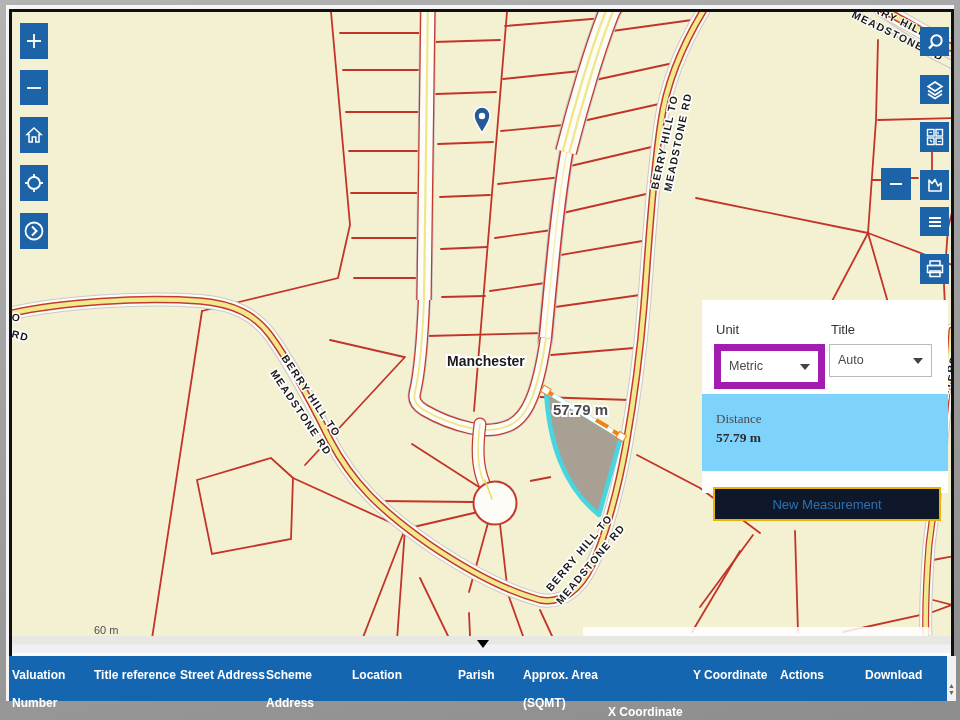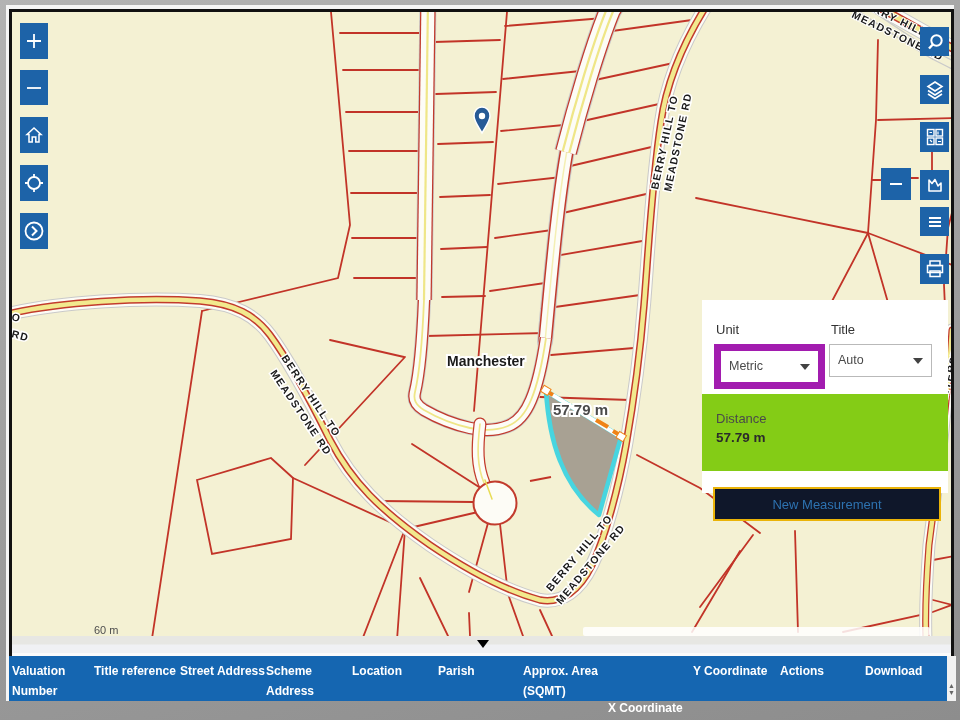--- a/index.html
+++ b/index.html
@@ -8,21 +8,21 @@
        font-family:"Liberation Sans", sans-serif;}
   #frame-white{position:absolute;left:6px;top:5px;width:948px;height:696px;background:#f5f5f5;}
   #frame-black{position:absolute;left:9px;top:9px;width:945px;height:692px;background:#111;}
   #appbg{position:absolute;left:12px;top:12px;width:939px;height:689px;background:#f4f1d3;}
   .btn{position:absolute;background:#1d63a8;display:flex;align-items:center;justify-content:center;}
   
   #strip1{position:absolute;left:12px;top:636px;width:939px;height:17px;background:linear-gradient(to bottom,#e7e7e3 0%,#e7e7e3 45%,#f0f1f4 55%,#f0f1f4 100%);}
   #strip2{position:absolute;left:12px;top:653px;width:939px;height:3px;background:#fbfbfb;}
   #tbl{position:absolute;left:9px;top:656px;width:938px;height:45px;background:#1566b1;color:#fff;
        font-weight:bold;font-size:12px;}
-  #tbl .c{position:absolute;top:5px;line-height:20px;}
+  #tbl .c{position:absolute;top:5px;line-height:28px;}
   #scrl{position:absolute;left:947px;top:656px;width:9px;height:45px;background:#f1f1f1;}
   #tri{position:absolute;left:477px;top:640px;width:0;height:0;border-left:6px solid transparent;
        border-right:6px solid transparent;border-top:8px solid #000;}
 </style>
 </head>
 <body>
 <div id="frame-white"></div>
 <div id="frame-black"></div>
 <div id="appbg"></div>
 
@@ -296,37 +296,37 @@
   <div style="position:absolute;left:14px;top:22px;font-size:13px;color:#323232;">Unit</div>
   <div style="position:absolute;left:129px;top:22px;font-size:13px;color:#323232;">Title</div>
   <div style="position:absolute;left:12px;top:44px;width:97px;height:31px;border:7px solid #a21caf;background:#fff;">
     <div style="position:absolute;left:8px;top:8px;font-size:12.5px;color:#4a4a4a;">Metric</div>
     <div style="position:absolute;right:8px;top:13px;width:0;height:0;border-left:5px solid transparent;border-right:5px solid transparent;border-top:6px solid #424242;"></div>
   </div>
   <div style="position:absolute;left:127px;top:44px;width:101px;height:31px;border:1px solid #b9b9b9;background:#fff;text-align:center;">
     <div style="position:absolute;left:8px;top:8px;font-size:12.5px;color:#4a4a4a;">Auto</div>
     <div style="position:absolute;right:8px;top:13px;width:0;height:0;border-left:5px solid transparent;border-right:5px solid transparent;border-top:6px solid #424242;"></div>
   </div>
-  <div style="position:absolute;left:0;top:94px;width:246px;height:77px;background:#84cc16;">
+  <div style="position:absolute;left:0;top:94px;width:246px;height:77px;background:#7dd3fc;font-family:Liberation Serif, serif;">
     <div style="position:absolute;left:14px;top:17px;font-size:13px;color:#4a4a4a;">Distance</div>
     <div style="position:absolute;left:14px;top:36px;font-size:13.5px;color:#2b2b2b;font-weight:bold;">57.79 m</div>
   </div>
   <div style="position:absolute;left:11px;top:187px;width:224px;height:30px;border:2px solid #eab308;background:#0f172a;display:flex;align-items:center;justify-content:center;font-size:13px;color:#2d72b0;">New Measurement</div>
 </div>
 
 <div id="strip1"></div>
 <div id="strip2"></div>
 <div id="tri"></div>
 <div id="tbl">
   <div class="c" style="left:3px;">Valuation<br>Number</div>
   <div class="c" style="left:85px;">Title reference</div>
   <div class="c" style="left:171px;">Street Address</div>
   <div class="c" style="left:257px;">Scheme<br>Address</div>
   <div class="c" style="left:343px;">Location</div>
-  <div class="c" style="left:408px;padding-left:21px;">Parish</div>
+  <div class="c" style="left:428px;padding-left:21px;">Parish</div>
   <div class="c" style="left:514px;">Approx. Area<br>(SQMT)</div>
   <div class="c" style="left:599px;margin-top:37px;">X Coordinate</div>
   <div class="c" style="left:684px;">Y Coordinate</div>
   <div class="c" style="left:771px;">Actions</div>
   <div class="c" style="left:856px;">Download</div>
 </div>
 <div id="scrl">
   <div style="position:absolute;left:1px;top:26px;font-size:7px;color:#666;">▲</div>
   <div style="position:absolute;left:1px;top:33px;font-size:7px;color:#666;">▼</div>
 </div>

